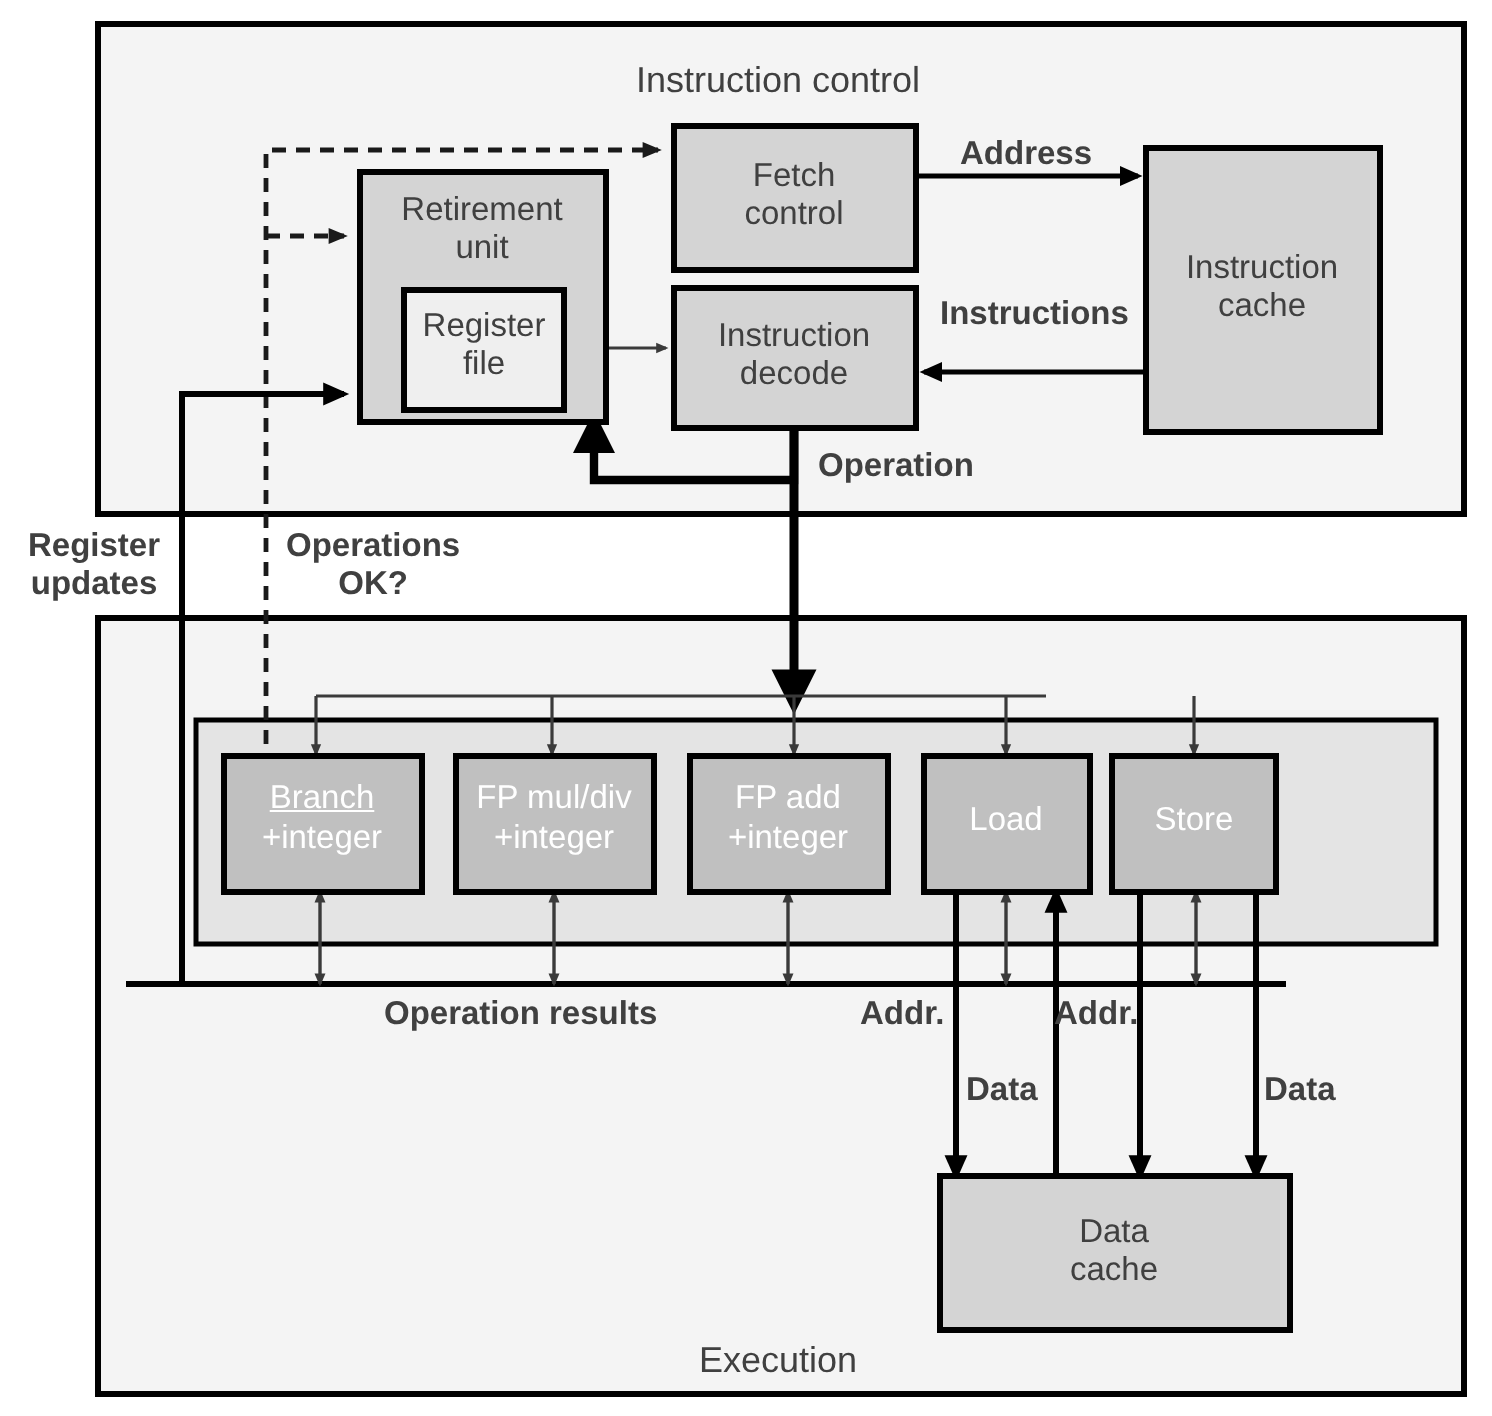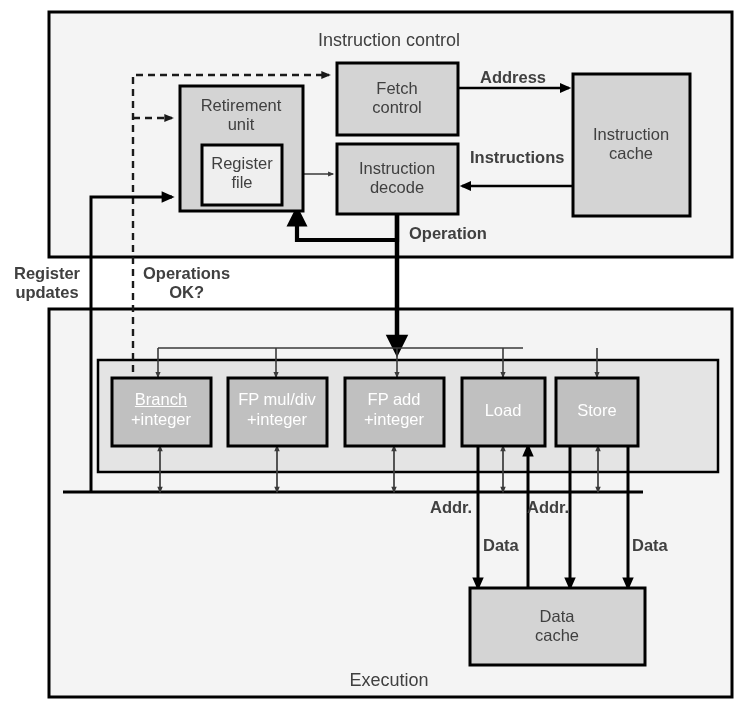--- a/index.html
+++ b/index.html
@@ -144,18 +144,19 @@
   <div class="lbl c white" style="left:597px; top:401px;">Store</div>
 
 
   <div class="lbl l" style="left:480px; top:68px;">Address</div>
   <div class="lbl l" style="left:470px; top:148px;">Instructions</div>
   <div class="lbl l" style="left:409px; top:224px;">Operation</div>
   <div class="lbl l" style="left:14px; top:264px;">Register
 updates</div>
   <div class="lbl l" style="left:143px; top:264px;">Operations
 OK?</div>
+  <div class="lbl l" style="left:192px; top:498px;">Operation results</div>
   <div class="lbl l" style="left:430px; top:498px;">Addr.</div>
   <div class="lbl l" style="left:483px; top:536px;">Data</div>
   <div class="lbl l" style="left:527px; top:498px;">Addr.</div>
   <div class="lbl l" style="left:632px; top:536px;">Data</div>
 
 </div>
 
 </body></html>

